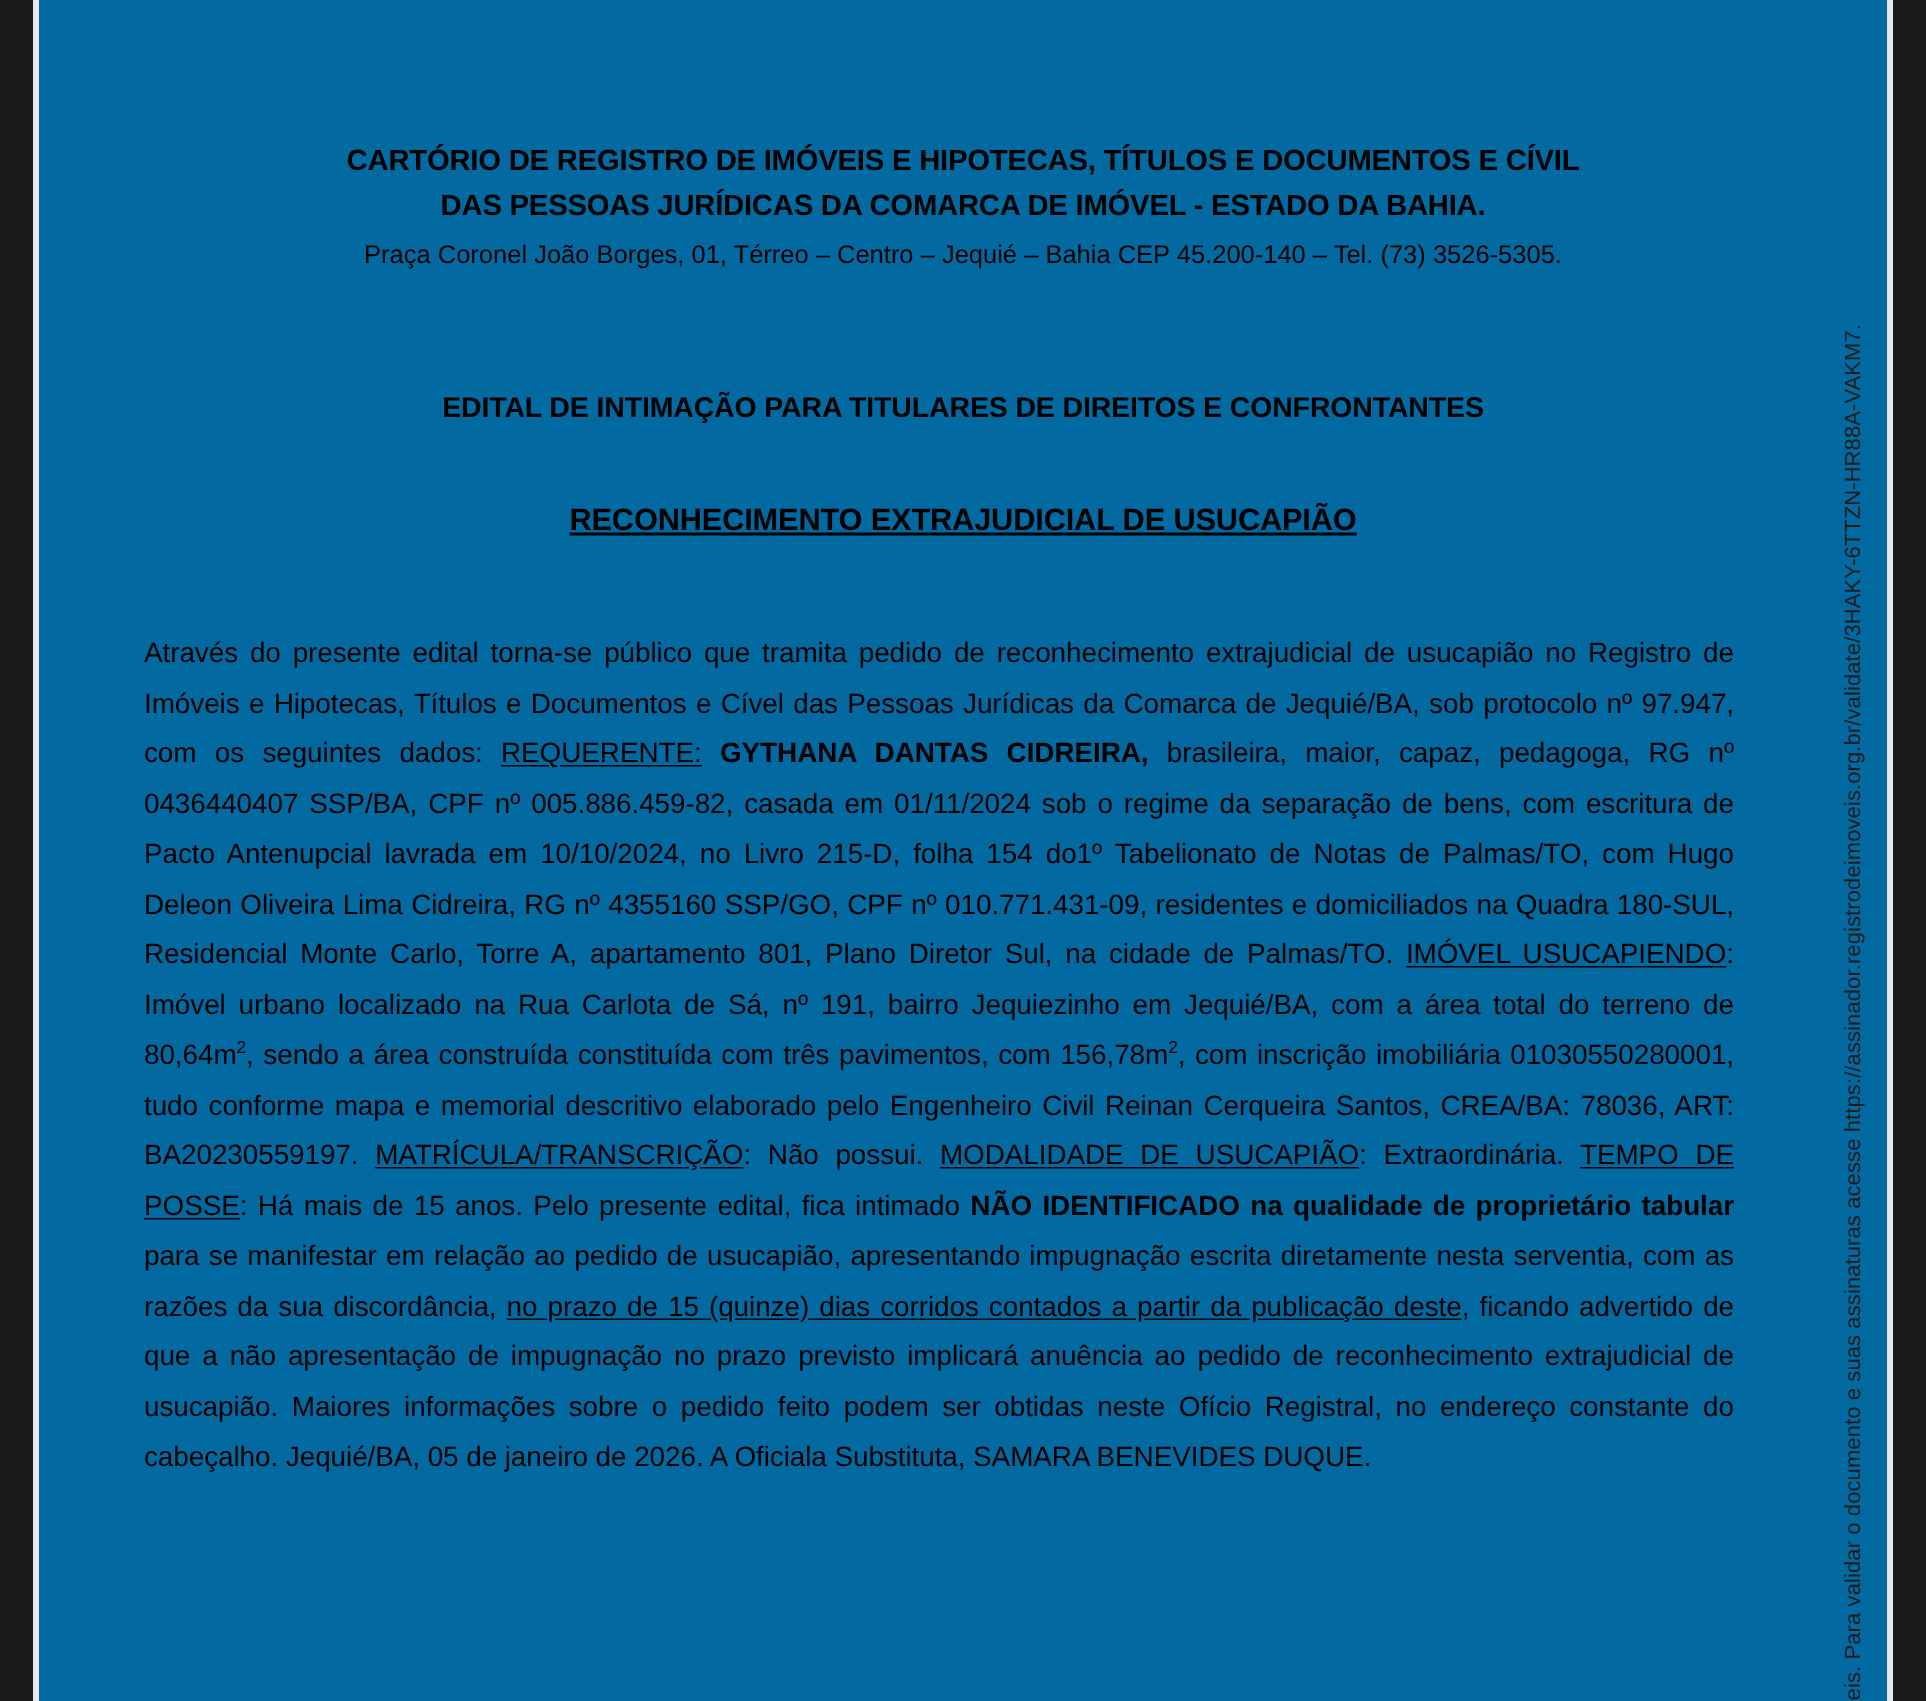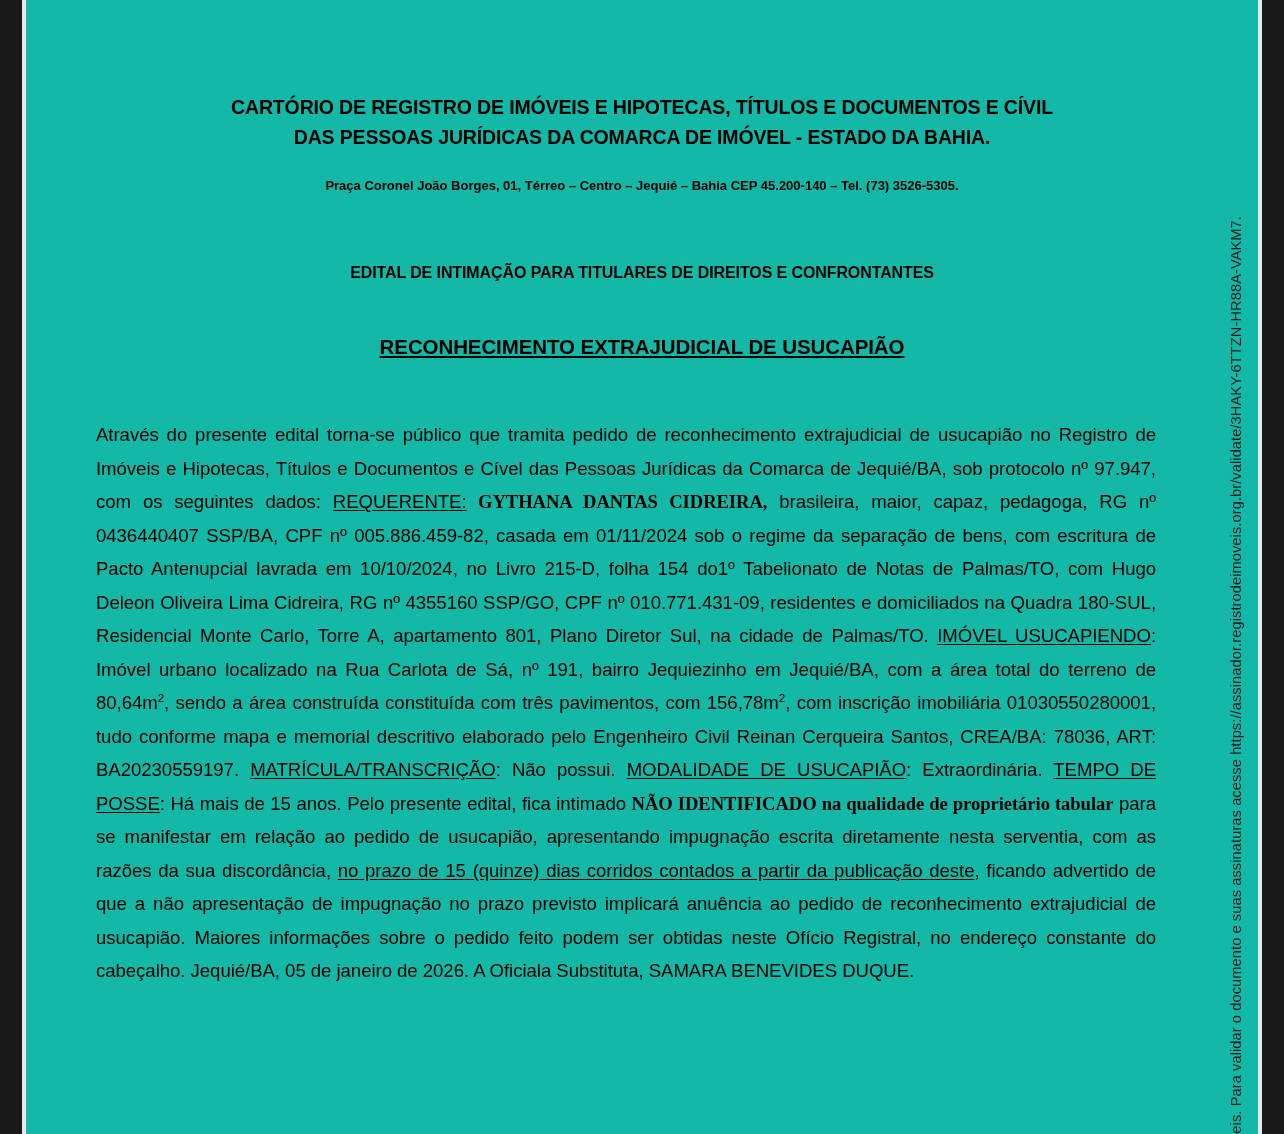--- a/index.html
+++ b/index.html
@@ -35,56 +35,56 @@
   }
   .edge-hairline.left  { left: 22px; }
   .edge-hairline.right { right: 22px; }
 
   .page {
     position: absolute;
     left: 26px;
     right: 26px;
     top: 0;
     bottom: 0;
-    background: #14b8a6;
+    background: #0369a1;
   }
 
   
   .doc-header {
     position: absolute;
     left: 0;
     right: 0;
     top: 92px;
     text-align: center;
   }
   .office-name {
     font-size: 19.5px;
     font-weight: bold;
     line-height: 30px;
     letter-spacing: -0.15px;
     margin: 0 auto;
     width: 900px;
   }
   .office-address {
-    font-size: 13px;
-    font-weight: bold;
+    font-size: 17px;
+    font-weight: normal;
     line-height: 20px;
-    margin-top: 24px;
+    margin-top: 8px;
   }
 
   
   .titles {
     position: absolute;
     left: 0;
     right: 0;
     top: 250px;
     text-align: center;
   }
   .title-main {
-    font-size: 16px;
+    font-size: 19px;
     font-weight: bold;
     line-height: 46px;
     width: 730px;
     margin: 0 auto;
     letter-spacing: -0.1px;
   }
   .title-sub {
     font-size: 20.5px;
     font-weight: bold;
     line-height: 46px;
@@ -98,21 +98,21 @@
     position: absolute;
     left: 70px;
     right: 102px;
     top: 418px;
     font-size: 18.6px;
     line-height: 33.5px;
     text-align: justify;
     text-justify: inter-word;
     letter-spacing: -0.05px;
   }
-  .doc-body b { font-weight: bold; font-family: Liberation Serif, serif; }
+  .doc-body b { font-weight: bold; }
   .doc-body u { text-decoration: underline; text-underline-offset: 2px; }
   .doc-body .bu { font-weight: normal; text-decoration: underline; text-underline-offset: 2px; }
   .doc-body sup { font-size: 0.62em; vertical-align: super; line-height: 0; }
 
   
   .sidebar-stamp {
     position: absolute;
     right: 28px;
     top: 0;
     height: 1134px;

